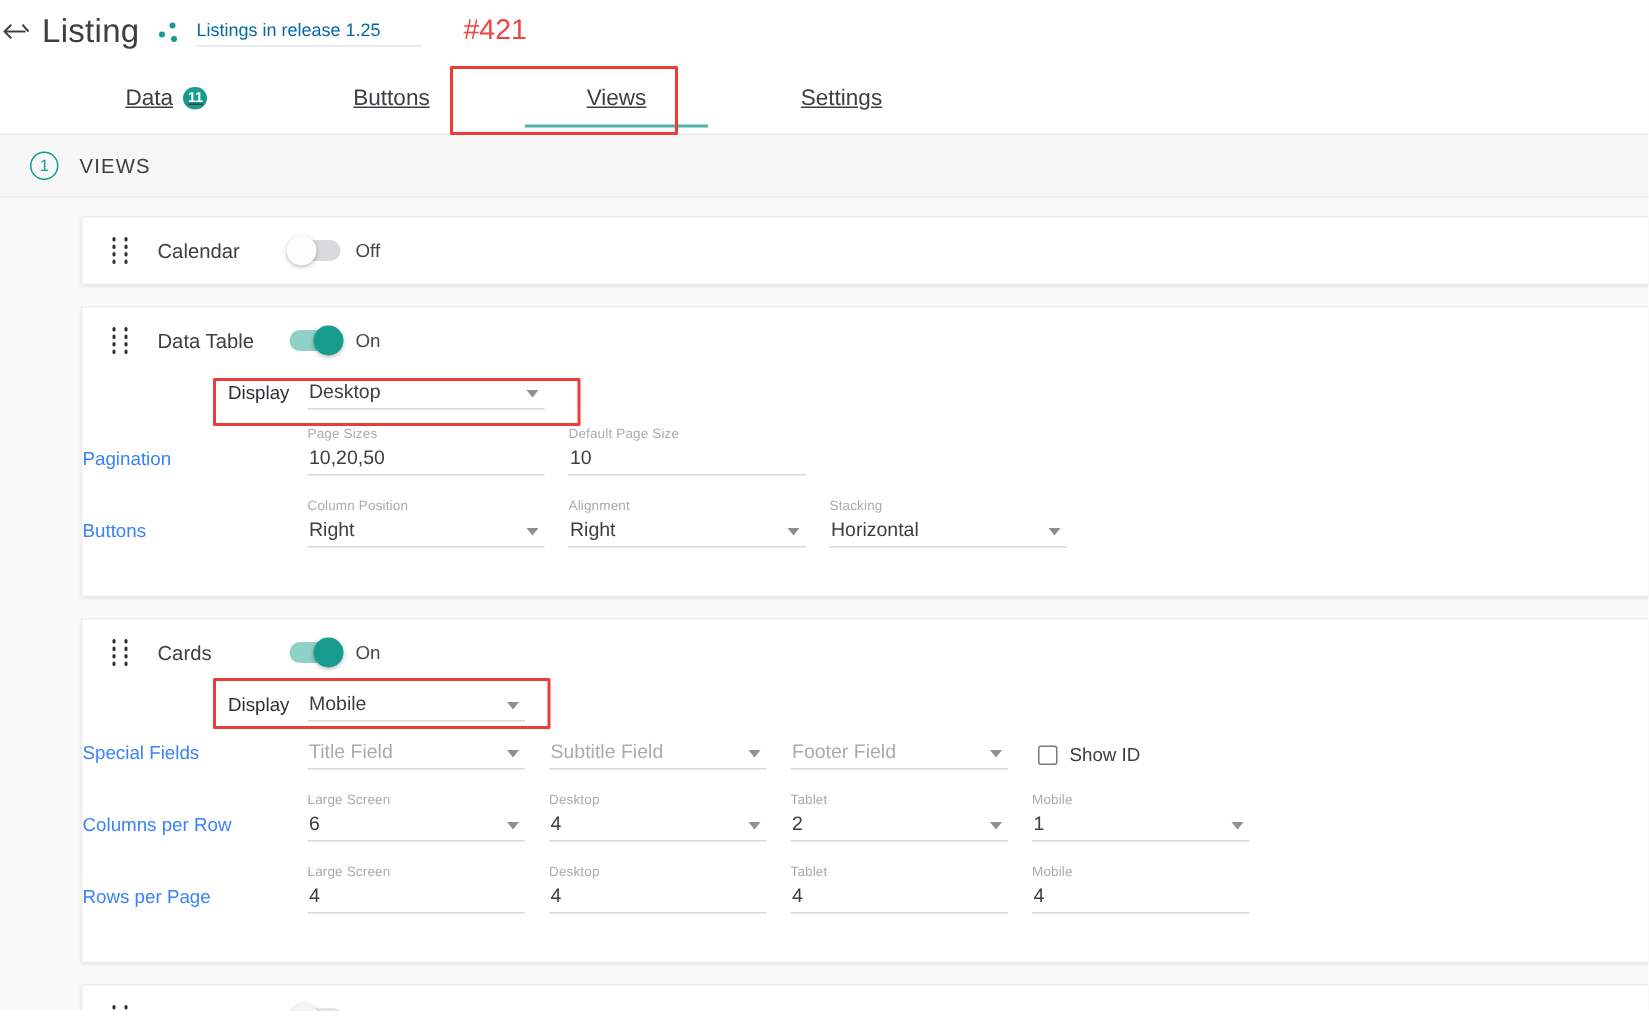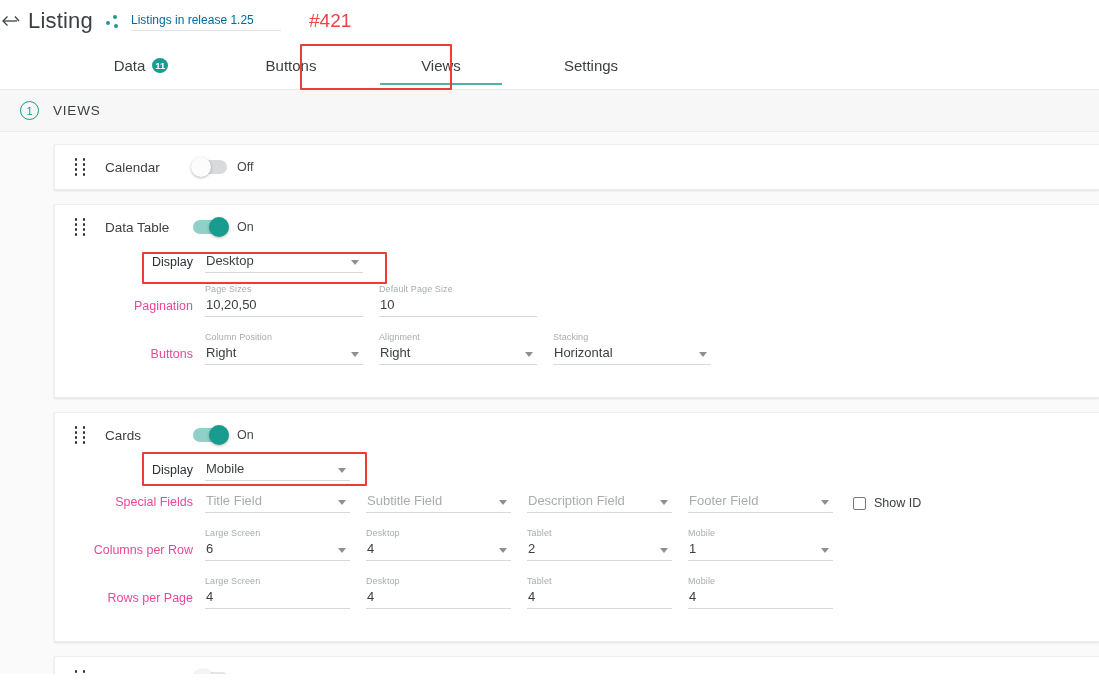--- a/index.html
+++ b/index.html
@@ -57,23 +57,24 @@
     color: #ef4444;
     margin-left: 28px;
   }
 
   
   .tabs-bar {
     height: 48px;
     border-bottom: 1px solid #e6e8ea;
     display: flex;
     align-items: stretch;
-    padding-left: 66px;
+    padding-left: 36px;
     background: #fff;
     position: relative;
+    text-decoration: underline;
   }
   .tab {
     width: 150px;
     display: flex;
     align-items: center;
     justify-content: center;
     position: relative;
     font-size: 15px;
     color: #3c4043;
     cursor: pointer;
@@ -218,24 +219,24 @@
 
   
   .form-area { padding: 2px 0 18px 0; }
   .form-row {
     display: flex;
     align-items: flex-end;
     margin-bottom: 14px;
   }
   .form-row .row-label {
     width: 150px;
-    text-align: right;
+    text-align: left;
     padding-right: 12px;
     font-size: 12.5px;
-    color: #ec4899;
+    color: #3b82f6;
     padding-bottom: 4px;
     flex: 0 0 auto;
   }
   .field {
     position: relative;
     margin-right: 16px;
     flex: 0 0 auto;
   }
   .field .flabel {
     font-size: 9px;
@@ -469,24 +470,20 @@
         <span class="row-label">Special Fields</span>
         <span class="field no-label w-sm">
           <span class="fvalue placeholder">Title Field</span>
           <span class="caret"></span>
         </span>
         <span class="field no-label w-sm">
           <span class="fvalue placeholder">Subtitle Field</span>
           <span class="caret"></span>
         </span>
         <span class="field no-label w-sm">
-          <span class="fvalue placeholder">Description Field</span>
-          <span class="caret"></span>
-        </span>
-        <span class="field no-label w-sm">
           <span class="fvalue placeholder">Footer Field</span>
           <span class="caret"></span>
         </span>
         <span class="checkbox-wrap">
           <span class="checkbox"></span>
           <span class="checkbox-label">Show ID</span>
         </span>
       </div>
 
       <div class="form-row">

